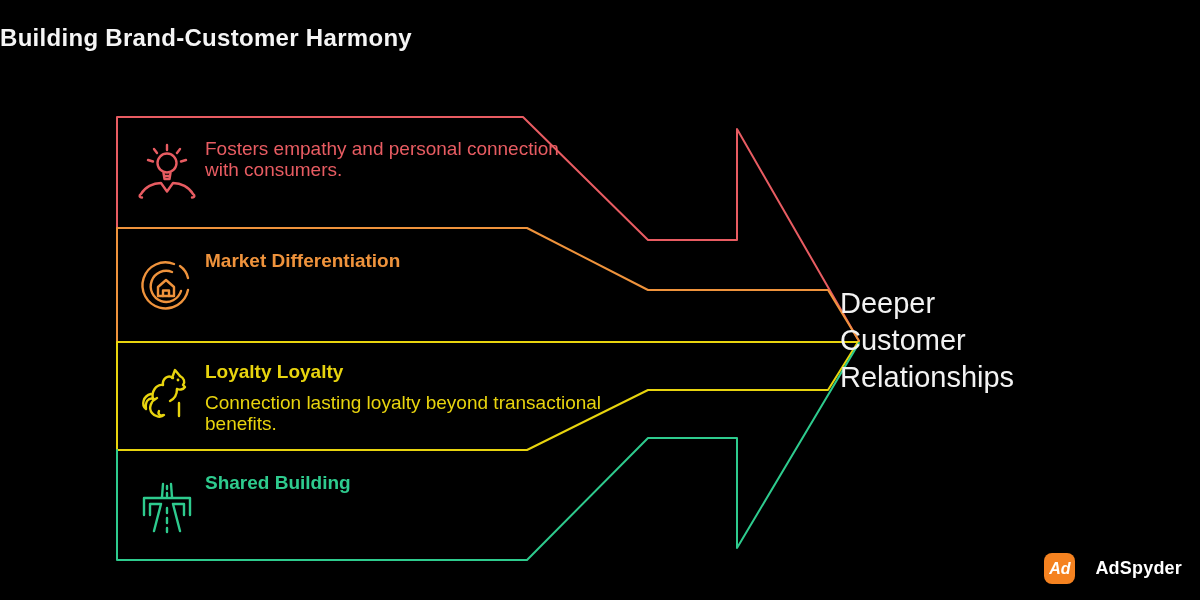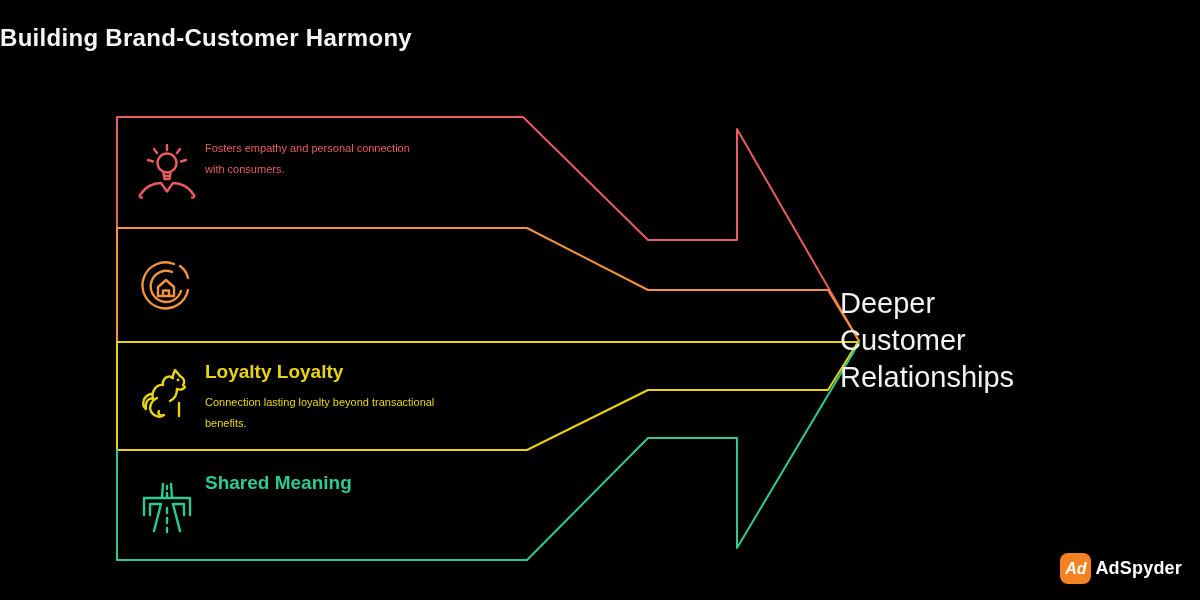--- a/index.html
+++ b/index.html
@@ -12,26 +12,26 @@
 
   svg.funnel{position:absolute;top:0;left:0;}
   [data-band-color]{color:var(--band-color,#fff);}
 
   .band-icon{position:absolute;left:137px;width:60px;height:60px;}
   .icon-1{top:142px}.icon-2{top:255px}.icon-3{top:366px}.icon-4{top:475px}
 
   .band-text{position:absolute;left:205px;width:430px;}
   .text-1{top:138px}.text-2{top:250px}.text-3{top:361px}.text-4{top:472px}
   .band-heading{margin:0 0 9px 0;font-size:19px;font-weight:bold;line-height:1.15;}
-  .band-desc{margin:0;font-size:11px;line-height:21px;white-space:pre-line;}
+  .band-desc{margin:0;font-size:19px;line-height:21px;white-space:pre-line;}
 
   .arrow-label{position:absolute;left:840px;top:285px;margin:0;color:#f2f2f2;
     font-size:29px;line-height:37px;font-weight:400;white-space:pre-line;}
 
-  .brand{position:absolute;right:18px;top:553px;display:flex;align-items:center;gap:4px;}
+  .brand{position:absolute;right:18px;top:553px;display:flex;align-items:center;gap:20px;}
   .brand-badge{width:31px;height:31px;border-radius:8px;background:#f58220;
     display:flex;align-items:center;justify-content:center;
     color:#fff;font-weight:bold;font-style:italic;font-size:16px;}
   .brand-name{color:#fff;font-size:18px;font-weight:bold;letter-spacing:.2px;}
 </style>
 </head>
 <body style="background: rgb(0, 0, 0);">
 
 <div class="stage">
 
@@ -99,28 +99,29 @@
         <path d="M30,43 V48"></path>
         <path d="M30,53 V57"></path>
     </g>
   </svg>
 
   <div class="band-text text-1" data-band-color="0" style="--band-color: #e85c62;">
     <p class="band-desc">Fosters empathy and personal connection
 with consumers.</p>
   </div>
   <div class="band-text text-2" data-band-color="1" style="--band-color: #ef933c;">
+    <h2 class="band-heading">Market Differentiation</h2>
   </div>
   <div class="band-text text-3" data-band-color="2" style="--band-color: #e8d40e;">
     <h2 class="band-heading">Loyalty Loyalty</h2>
     <p class="band-desc">Connection lasting loyalty beyond transactional
 benefits.</p>
   </div>
   <div class="band-text text-4" data-band-color="3" style="--band-color: #2ecb8e;">
-    <h2 class="band-heading">Shared Meaning</h2>
+    <h2 class="band-heading">Shared Building</h2>
   </div>
 
   <p class="arrow-label">Deeper
 Customer
 Relationships</p>
 
   <div class="brand">
     <div class="brand-badge" style="background: rgb(245, 130, 32);">Ad</div>
     <div class="brand-name">AdSpyder</div>
   </div>

